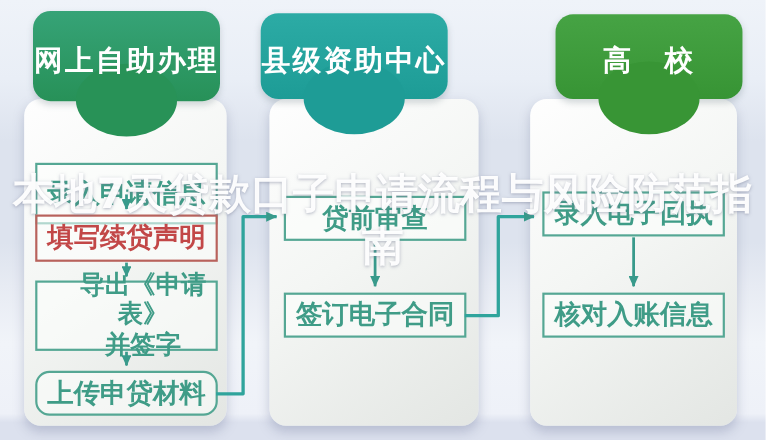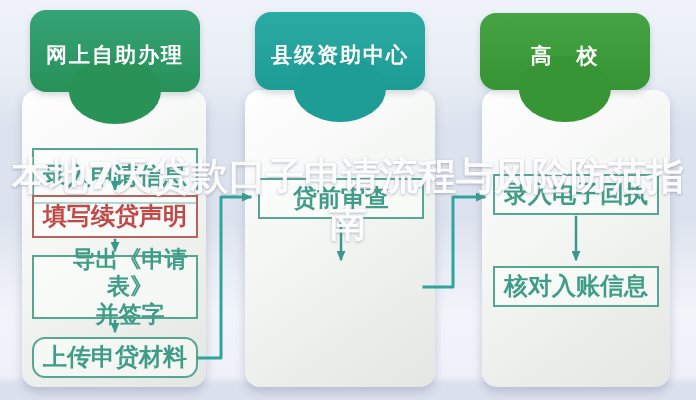--- a/index.html
+++ b/index.html
@@ -18,35 +18,35 @@
     background:linear-gradient(145deg,#fefefe 0%,#f4f6f4 45%,#e3e6e3 100%);
     box-shadow:0 5px 10px rgba(125,135,165,0.38);
   }
   .card1{left:22px;top:90px;width:184px;height:297px;}
   .card2{left:245px;top:90px;width:190px;height:297px;}
   .card3{left:482px;top:90px;width:188px;height:297px;}
   
   .hdr{
     position:absolute;border-radius:16px;z-index:3;
     display:flex;align-items:center;justify-content:center;
-    color:#ffffff;font-size:21px;font-weight:bold;letter-spacing:2px;
+    color:#ffffff;font-size:26px;font-weight:bold;letter-spacing:2px;
     padding-top:8px;box-sizing:border-box;
     box-shadow:0 3px 6px rgba(90,110,120,0.25);
   }
   .bulge{
     position:absolute;width:92px;height:66px;border-radius:50%;
     left:50%;bottom:-32px;transform:translateX(-50%);z-index:-1;
   }
   .hdr1{left:30px;top:10px;width:170px;height:82px;
     background:linear-gradient(180deg,#36a377,#279158);}
   .hdr1 .bulge{background:#289257;}
-  .hdr2{left:255px;top:12px;width:170px;height:78px;
+  .hdr2{left:237px;top:12px;width:170px;height:78px;
     background:linear-gradient(180deg,#2caba5,#1d9c96);}
   .hdr2 .bulge{background:#1e9c96;}
-  .hdr3{left:480px;top:13px;width:170px;height:77px;
+  .hdr3{left:505px;top:13px;width:170px;height:77px;
     background:linear-gradient(180deg,#46a344,#379434);}
   .hdr3 .bulge{background:#389535;}
   
   .step{
     position:absolute;z-index:2;box-sizing:border-box;
     display:flex;align-items:center;justify-content:center;
     border:2px solid #55a794;background:rgba(253,255,254,0.55);
     color:#3f9c87;font-size:24px;font-weight:600;
     text-align:center;line-height:1.2;white-space:pre-line;
   }
@@ -94,20 +94,21 @@
     <span>高　校</span>
   </div>
 
   <div class="step s1a">录入申请信息</div>
   <div class="step red s1b">填写续贷声明</div>
   <div class="step s1c">导出《申请表》
 并签字</div>
   <div class="step s1d">上传申贷材料</div>
 
   <div class="step s2a">贷前审查</div>
+  <div class="step s2b">签订电子合同</div>
 
   <div class="step s3a">录入电子回执</div>
   <div class="step s3b">核对入账信息</div>
 
   <svg class="wires" viewBox="0 0 696 400">
     <defs>
       <marker id="ah" markerUnits="userSpaceOnUse" markerWidth="10" markerHeight="9" refX="8" refY="4.5" orient="auto">
         <path d="M0,0 L10,4.5 L0,9 Z" fill="#389a8b"></path>
       </marker>
     </defs>

